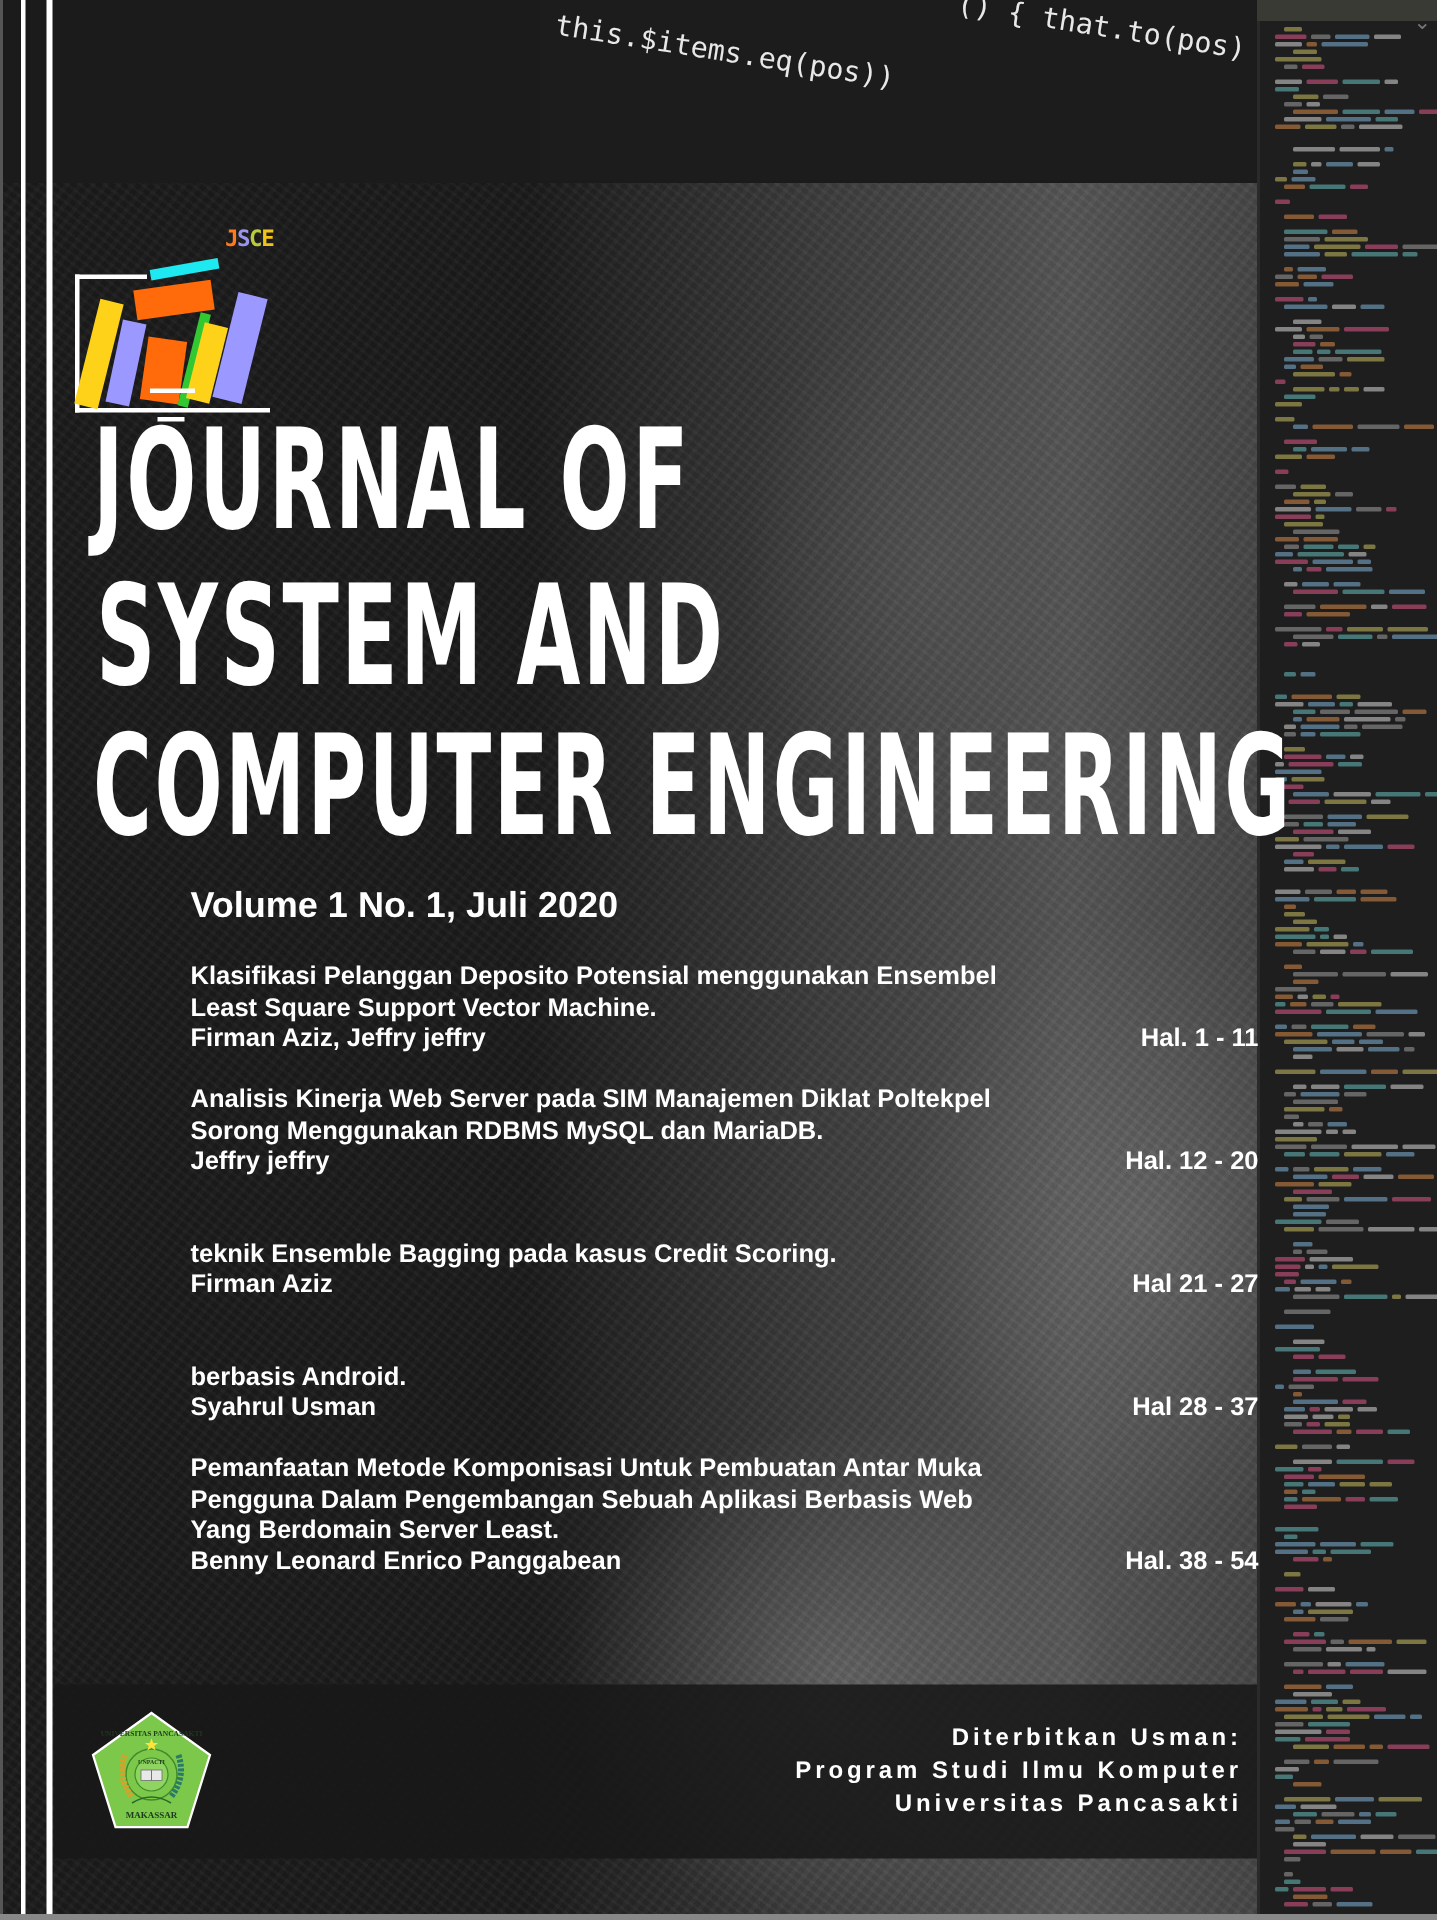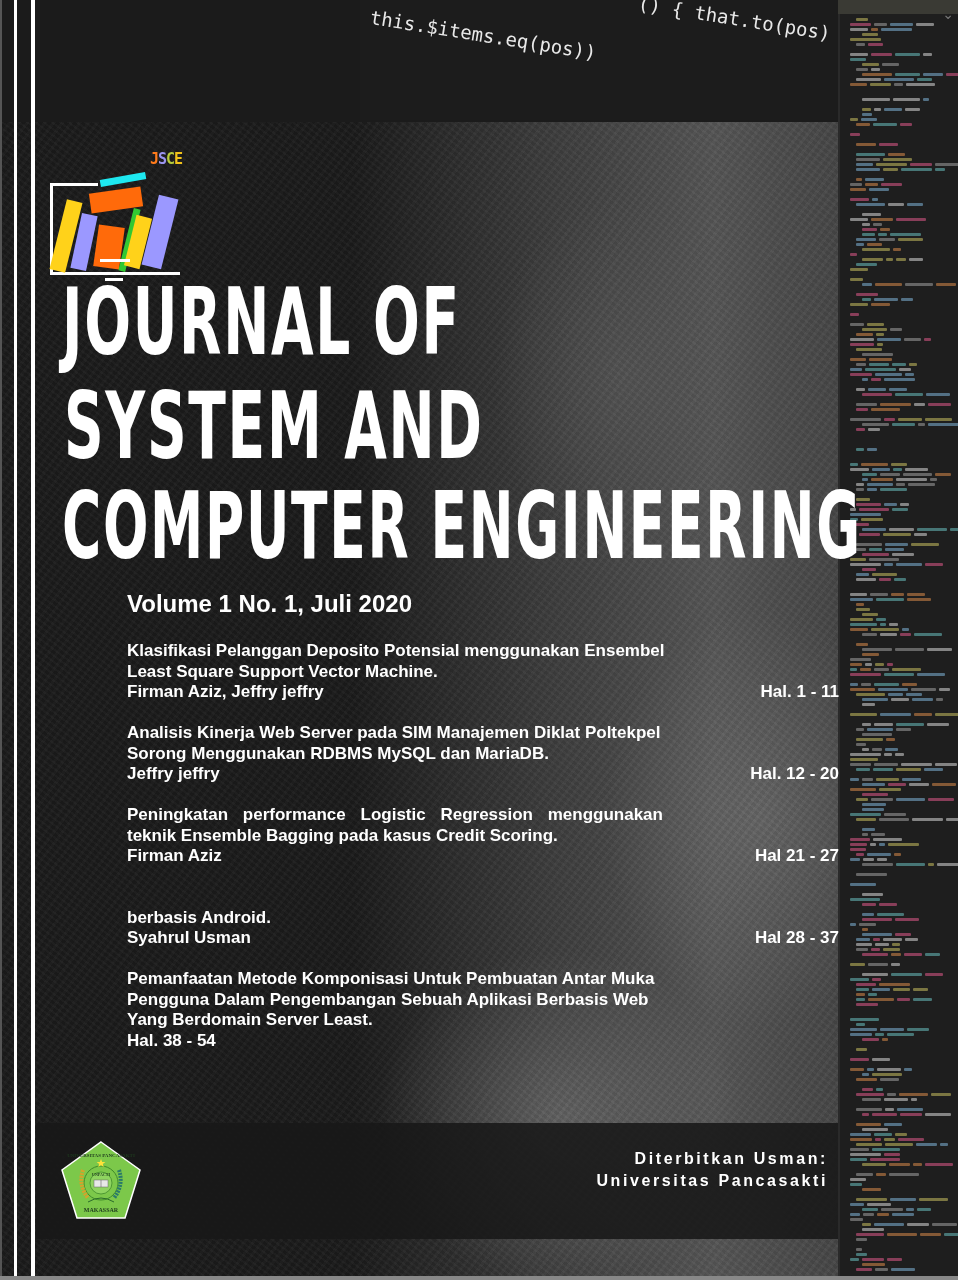--- a/index.html
+++ b/index.html
@@ -637,36 +637,37 @@
       </div>
   </div>
   <div class="article a2">
     <div class="t left"><span>Analisis Kinerja Web Server pada SIM Manajemen Diklat Poltekpel</span><br><span>Sorong Menggunakan RDBMS MySQL dan MariaDB.</span></div>
     <div class="author-row">
         <span>Jeffry jeffry</span>
         <span>Hal. 12 - 20</span>
       </div>
   </div>
   <div class="article a3">
-    <div class="t left"><span style="word-spacing:10px">Peningkatan performance Logistic Regression menggunakan</span><br><span>teknik Ensemble Bagging pada kasus Credit Scoring.</span></div>
+    <div class="t left"><br><span>teknik Ensemble Bagging pada kasus Credit Scoring.</span></div>
     <div class="author-row">
         <span>Firman Aziz</span>
         <span>Hal 21 - 27</span>
       </div>
   </div>
   <div class="article a4">
     <div class="t left"><br><span>berbasis Android.</span></div>
     <div class="author-row">
         <span>Syahrul Usman</span>
         <span>Hal 28 - 37</span>
       </div>
   </div>
   <div class="article a5">
     <div class="t left"><span>Pemanfaatan Metode Komponisasi Untuk Pembuatan Antar Muka</span><br><span>Pengguna Dalam Pengembangan Sebuah Aplikasi Berbasis Web</span><br><span>Yang Berdomain Server Least.</span></div>
     <div class="author-row">
+        <span>Benny Leonard Enrico Panggabean</span>
         <span>Hal. 38 - 54</span>
       </div>
   </div>
 
   <div class="band"></div>
 
   <svg class="seal" viewBox="0 0 82 82">
     <polygon points="41,2 80,30 65,78 17,78 2,30" fill="#7cc84a" stroke="#ffffff" stroke-width="1.5"></polygon>
     <circle cx="41" cy="43" r="17" fill="none" stroke="#3f8a2a" stroke-width="1"></circle>
     <circle cx="41" cy="43" r="11" fill="#8fd460" stroke="#3f8a2a" stroke-width="0.8"></circle>
@@ -676,17 +677,18 @@
     <path d="M23,30 Q18,45 28,58" fill="none" stroke="#d6a22a" stroke-width="4" stroke-dasharray="2 1"></path>
     <path d="M59,30 Q64,45 54,58" fill="none" stroke="#2a7a6a" stroke-width="4" stroke-dasharray="2 1"></path>
     <path d="M28,62 Q41,54 54,62" fill="none" stroke="#2a6a2a" stroke-width="1"></path>
     <text x="41" y="72" text-anchor="middle" font-size="6" font-family="Liberation Serif, serif" font-weight="bold" fill="#1e3a1e">MAKASSAR</text>
     <text x="41" y="17" text-anchor="middle" font-size="5" font-family="Liberation Serif, serif" font-weight="bold" fill="#1e3a1e">UNIVERSITAS PANCASAKTI</text>
     <text x="41" y="36" text-anchor="middle" font-size="4" font-family="Liberation Serif, serif" font-weight="bold" fill="#1e3a1e">UNPACTI</text>
   </svg>
 
   <div class="publisher">
     <div>Diterbitkan Usman:</div>
+    <div>Program Studi Ilmu Komputer</div>
     <div>Universitas Pancasakti</div>
   </div>
 
   <div class="bottom-line"></div>
 </div>
 
 </body></html>

